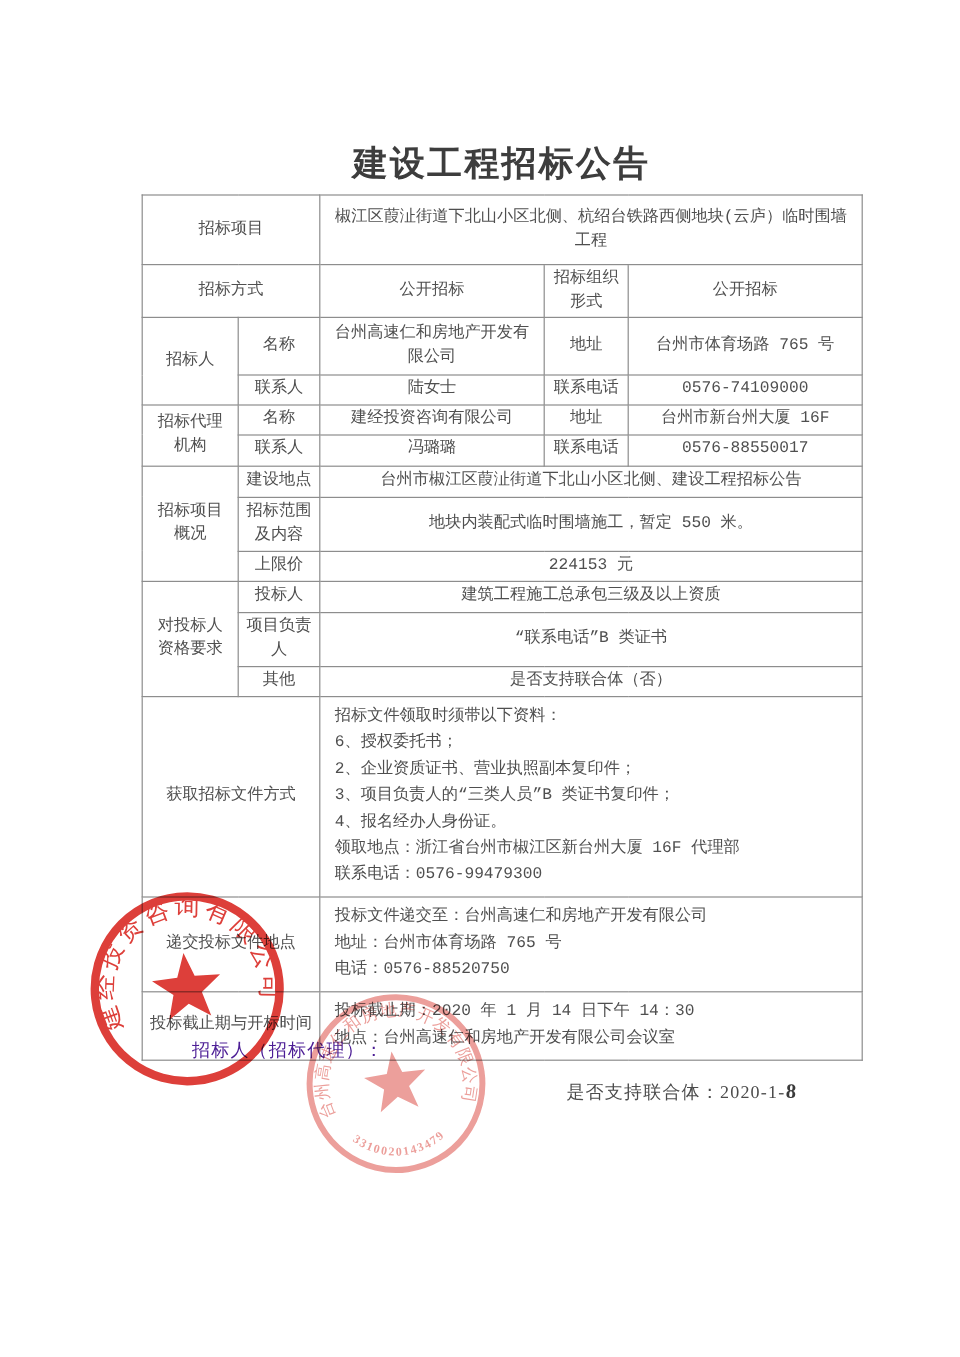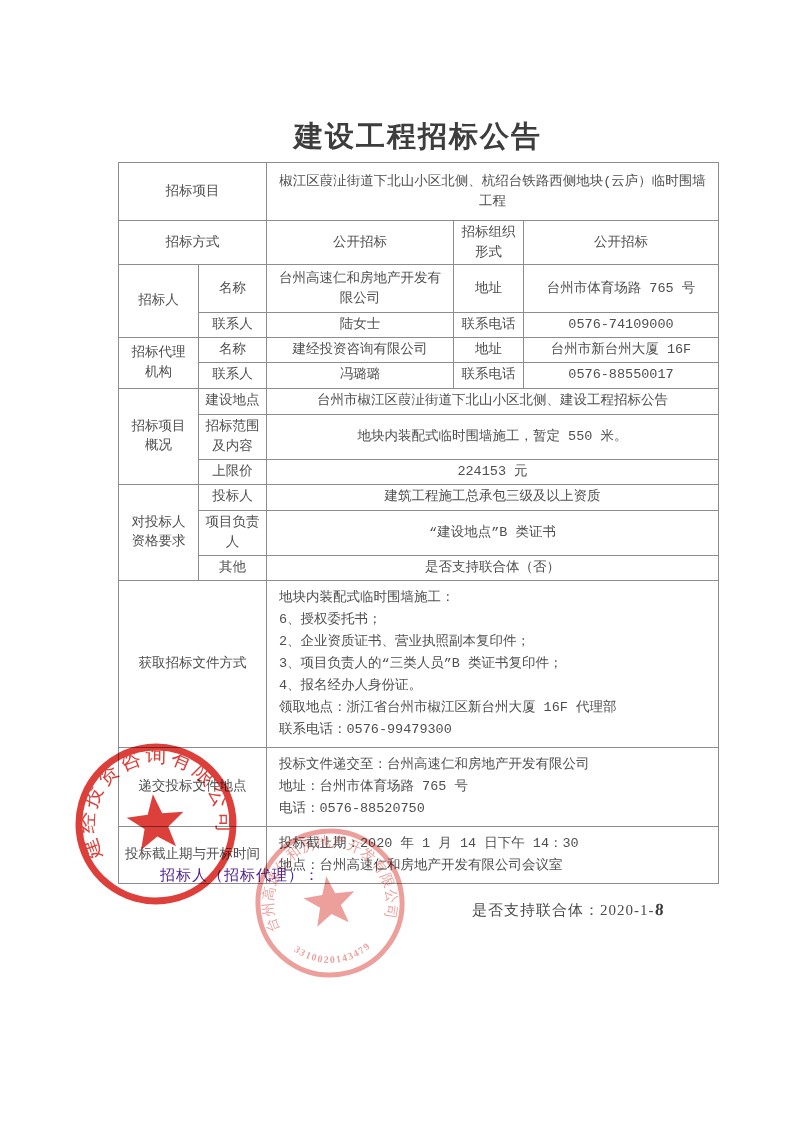--- a/index.html
+++ b/index.html
@@ -112,31 +112,31 @@
       <td colspan="3">224153 元</td>
     </tr>
 
     <tr style="height:26px">
       <td rowspan="3" class="lblA">对投标人资格要求</td>
       <td>投标人</td>
       <td colspan="3">建筑工程施工总承包三级及以上资质</td>
     </tr>
     <tr style="height:45px">
       <td>项目负责人</td>
-      <td colspan="3">“建设地点”B 类证书</td>
+      <td colspan="3">“联系电话”B 类证书</td>
     </tr>
     <tr style="height:25px">
       <td>其他</td>
       <td colspan="3">是否支持联合体（否）</td>
     </tr>
 
     <tr style="height:160px">
       <td colspan="2" class="lblMerged">获取招标文件方式</td>
       <td colspan="3" class="content-left">
-        <div class="line">地块内装配式临时围墙施工：</div>
+        <div class="line">招标文件领取时须带以下资料：</div>
         <div class="line">6、授权委托书；</div>
         <div class="line">2、企业资质证书、营业执照副本复印件；</div>
         <div class="line">3、项目负责人的“三类人员”B 类证书复印件；</div>
         <div class="line">4、报名经办人身份证。</div>
         <div class="line">领取地点：浙江省台州市椒江区新台州大厦 16F 代理部</div>
         <div class="line">联系电话：0576-99479300</div>
       </td>
     </tr>
 
     <tr style="height:73px">

